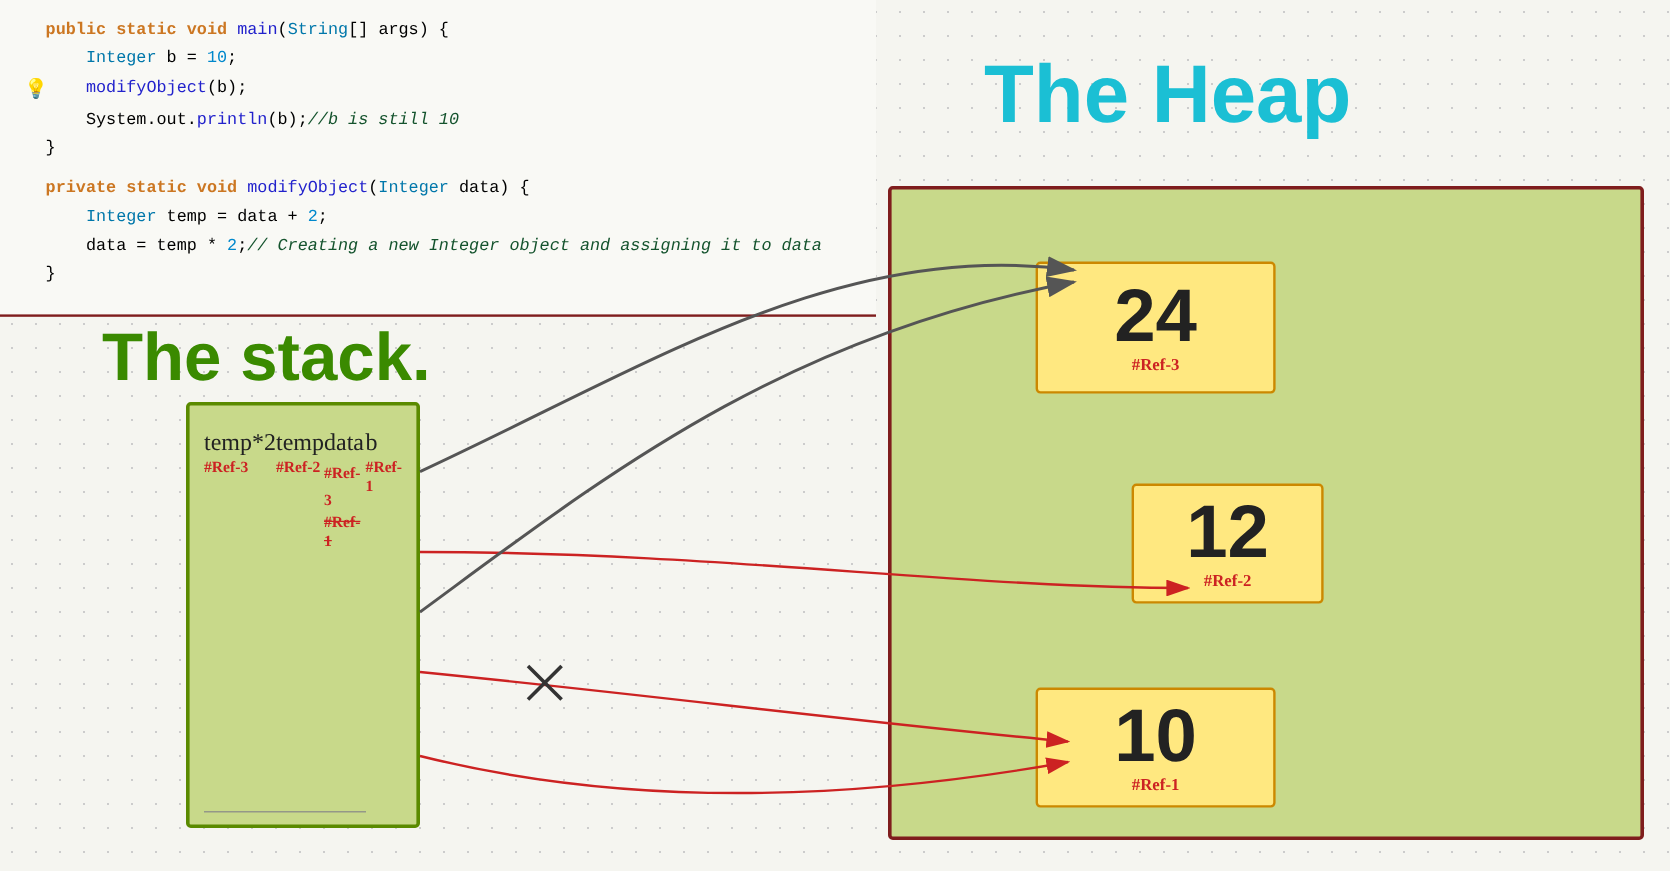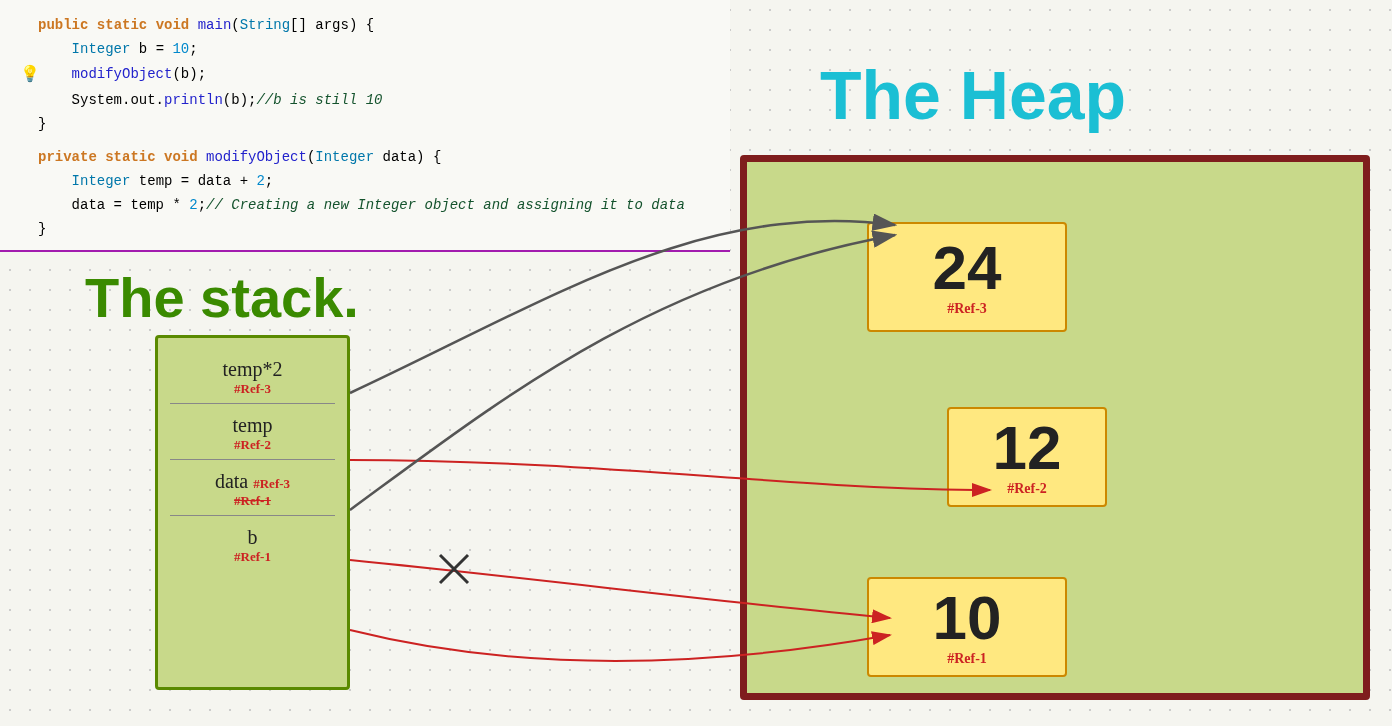--- a/index.html
+++ b/index.html
@@ -28,22 +28,22 @@
       z-index: 1;
     }
 
     
     .code-panel {
       position: absolute;
       top: 0;
       left: 0;
       width: 730px;
       background: #f9f9f5;
-      border-bottom: 2px solid #a21caf;
-      padding: 14px 20px 8px 20px;
+      border-bottom: 2px solid #7f1d1d;
+      padding: 14px 20px 20px 20px;
       font-family: 'Courier New', monospace;
       font-size: 14px;
       line-height: 1.7;
     }
 
     .code-line {
       display: flex;
       align-items: center;
     }
     .code-line .bullet {
@@ -57,37 +57,37 @@
     }
     .kw { color: #cc7722; font-weight: bold; }
     .fn { color: #2222cc; }
     .num { color: #0088cc; }
     .comment { color: #14532d; font-style: italic; }
     .type { color: #0077aa; }
 
     
     .heap-title {
       position: absolute;
-      top: 56px;
+      top: 40px;
       left: 820px;
       font-size: 68px;
       font-weight: 900;
       color: #1bbfd4;
       font-family: 'Arial Black', Arial, sans-serif;
     }
 
     
     .heap-area {
       position: absolute;
       top: 155px;
       left: 740px;
       width: 630px;
       height: 545px;
       background: #c8d98a;
-      border: 7px solid #7f1d1d;
+      border: 3px solid #7f1d1d;
       border-radius: 4px;
     }
 
     
     .heap-box {
       position: absolute;
       background: #ffe880;
       border: 2.5px solid #cc8800;
       border-radius: 4px;
       display: flex;
@@ -143,24 +143,23 @@
     .stack-panel {
       position: absolute;
       top: 335px;
       left: 155px;
       width: 195px;
       height: 355px;
       background: #c8d98a;
       border: 3px solid #5a8a00;
       border-radius: 4px;
       display: flex;
-      flex-direction: column;
+      flex-direction: row;
       justify-content: flex-start;
       padding: 10px 12px;
-      text-align: center;
     }
 
     .stack-row {
       border-bottom: 1.5px solid #888;
       padding: 10px 0 6px 0;
       display: flex;
       flex-direction: column;
     }
     .stack-row:last-child {
       border-bottom: none;

